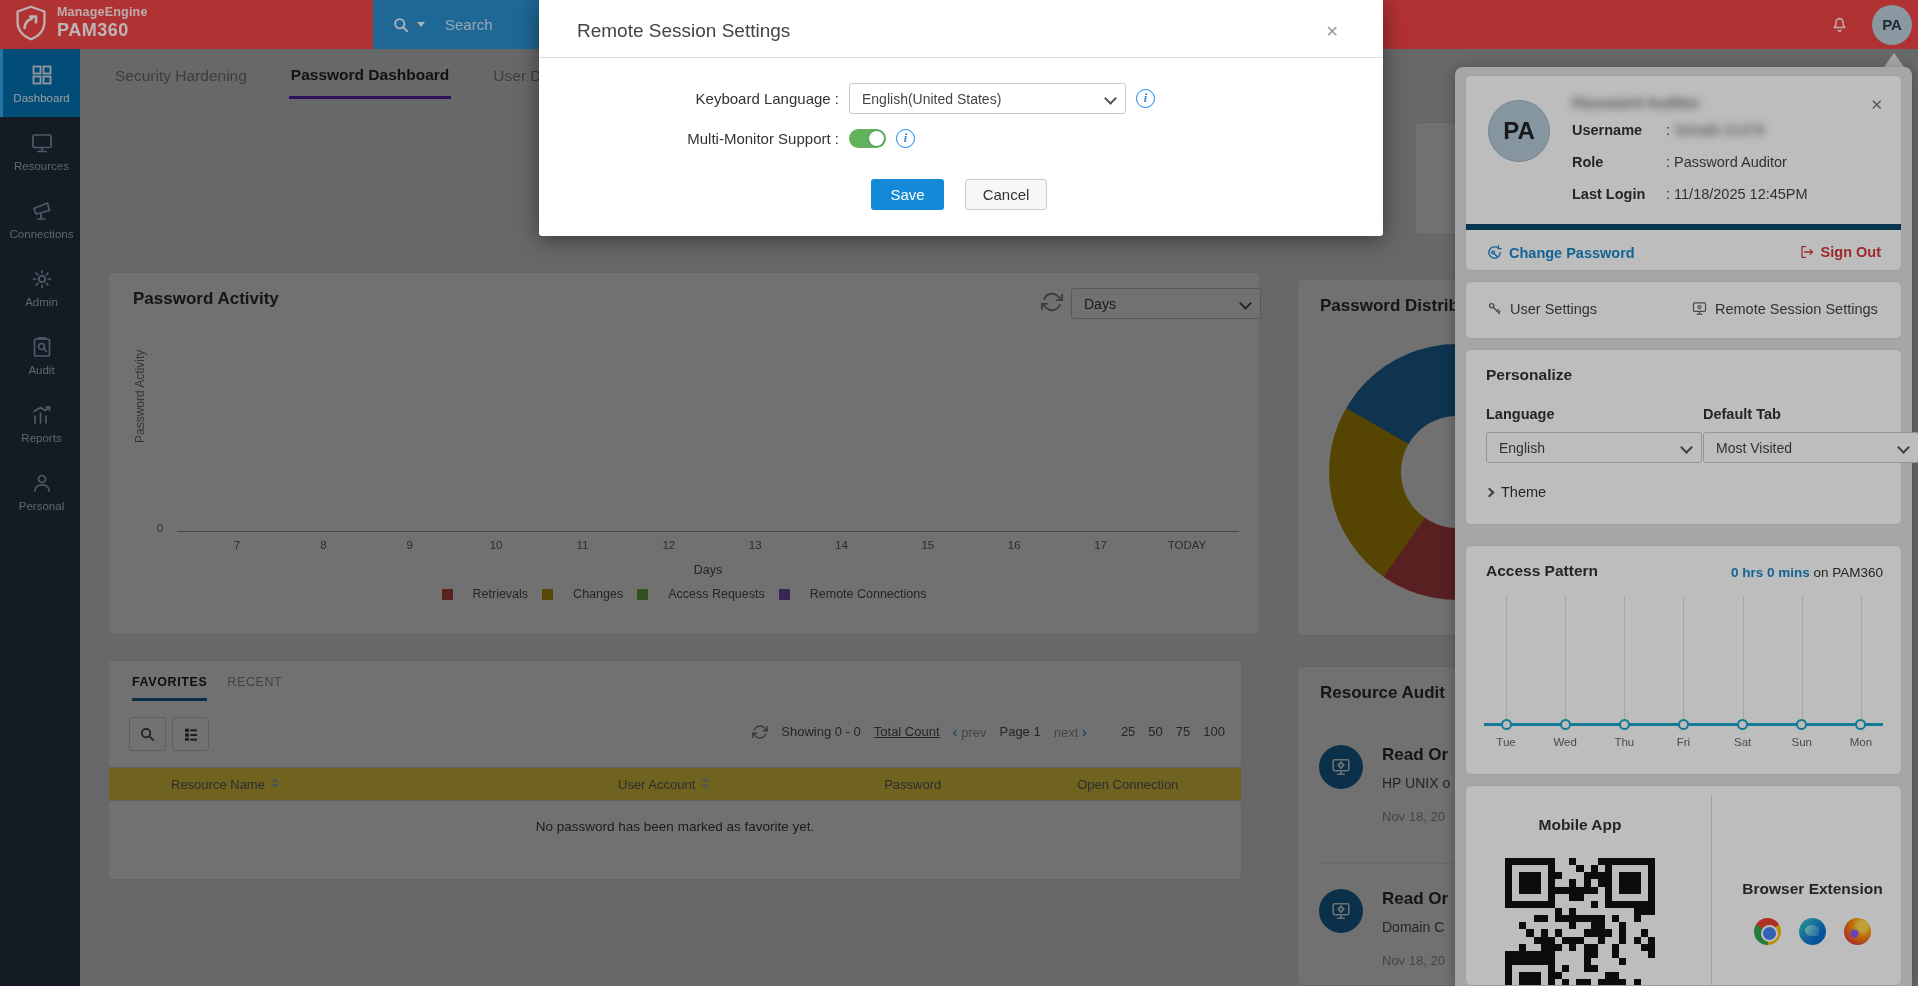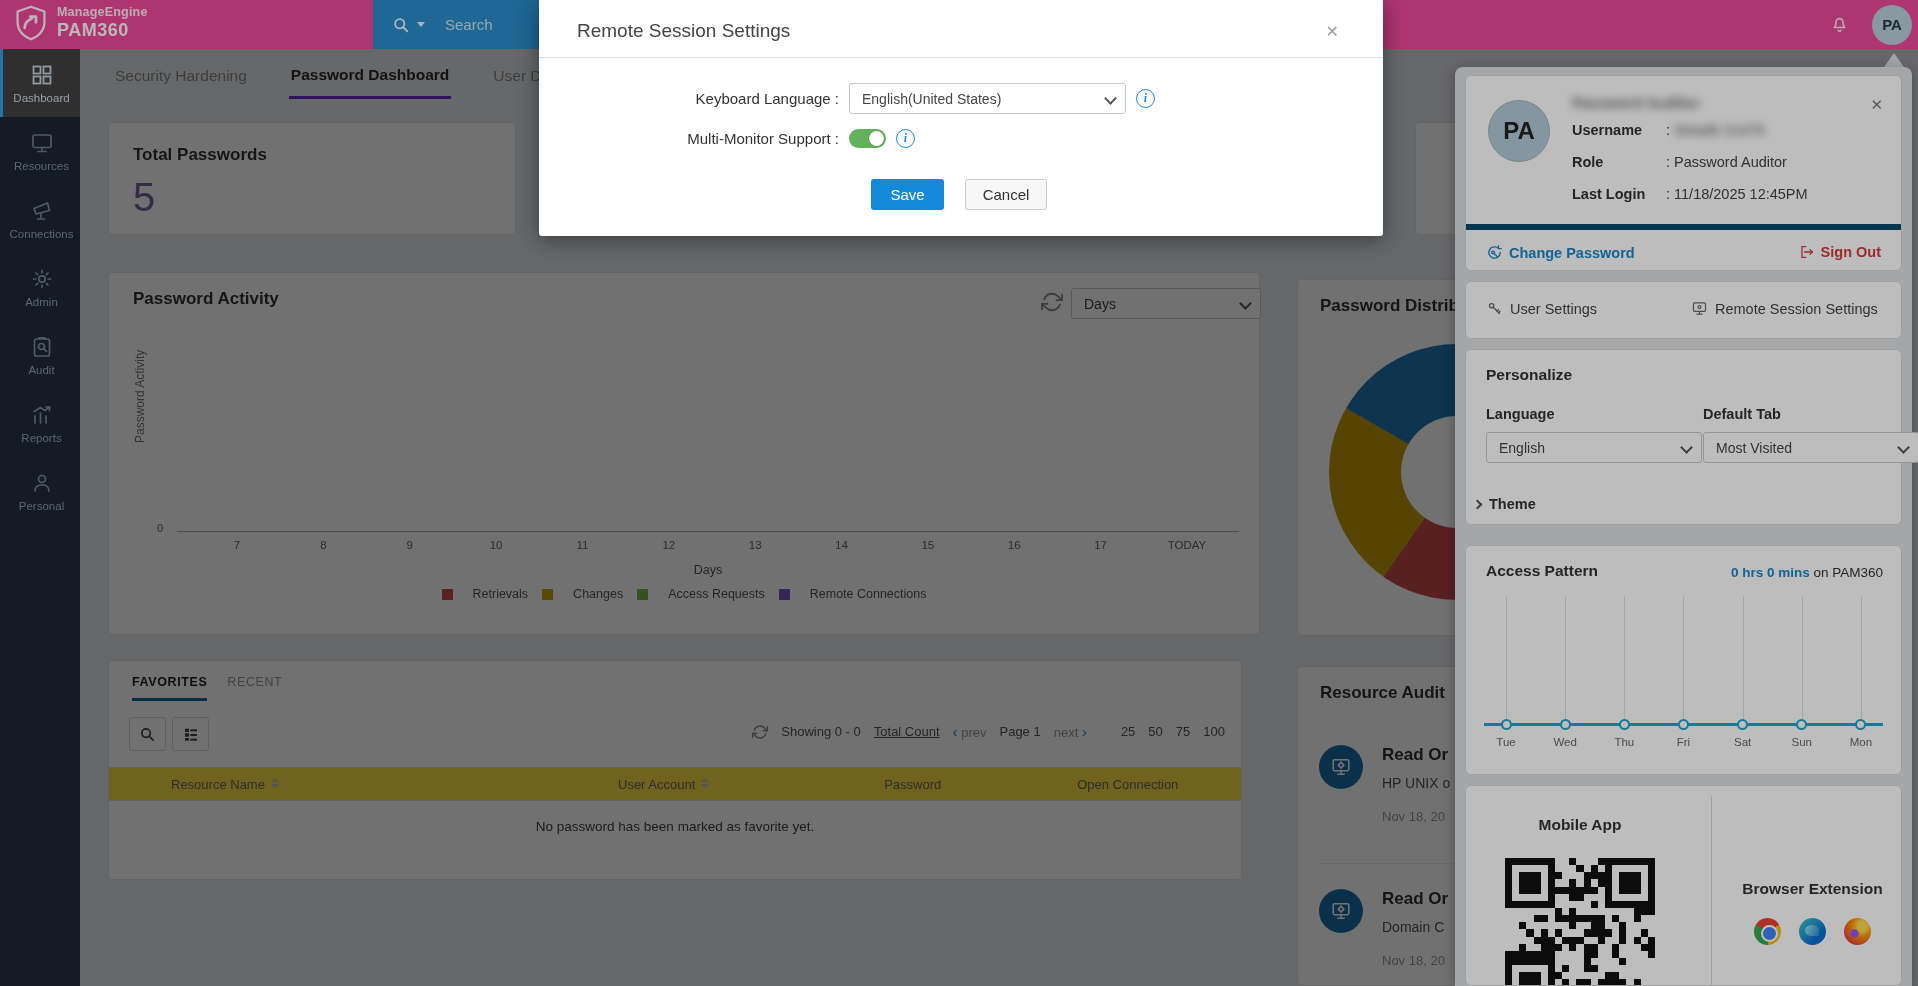--- a/index.html
+++ b/index.html
@@ -1,36 +1,36 @@
 <!DOCTYPE html>
 <html><head>
 <meta charset="utf-8">
 <style>
   * { box-sizing: border-box; margin: 0; padding: 0; }
   body { background:#222; font-family:"Liberation Sans", sans-serif; }
   .app { position:relative; width:1918px; height:986px; overflow:hidden; background:#e9ecef; }
 
   
-  .topbar { position:absolute; left:0; top:0; width:1918px; height:49px; background:#ec4899; z-index:60; }
+  .topbar { position:absolute; left:0; top:0; width:1918px; height:49px; background:#ef4444; z-index:60; }
   .brand { position:absolute; left:14px; top:4px; display:flex; align-items:center; gap:9px; color:#fff; }
   .brand .shield { width:34px; height:38px; }
   .brand-l1 { font-size:12.5px; font-weight:700; color:rgba(255,255,255,.88); letter-spacing:.2px; }
   .brand-l2 { font-size:18px; font-weight:700; color:rgba(255,255,255,.95); letter-spacing:.5px; margin-top:1px; }
   .searchbox { position:absolute; left:373px; top:0; width:560px; height:49px; background:#2a8cc9; display:flex; align-items:center; padding-left:18px; gap:6px; }
   .searchbox .caret-dn { width:0;height:0;border-left:4px solid transparent;border-right:4px solid transparent;border-top:5px solid rgba(255,255,255,.9); margin-right:14px;}
   .search-text { color:rgba(255,255,255,.75); font-size:15px; }
   .top-right { position:absolute; right:6px; top:0; height:49px; display:flex; align-items:center; gap:22px; z-index:61;}
   .avatar-top { width:40px; height:40px; border-radius:50%; background:#b9cdd9; color:#2b3a44; display:flex; align-items:center; justify-content:center; font-weight:700; font-size:15px; }
 
   
   .sidebar { position:absolute; left:0; top:49px; width:80px; height:937px; background:#1b2531; z-index:60; display:flex; flex-direction:column; }
   .side-item { height:68px; display:flex; flex-direction:column; align-items:center; justify-content:center; gap:5px; color:#7f8a96; border-left:3px solid transparent; cursor:pointer; }
   .side-item svg { stroke:#6e7a88; }
   .side-item .slabel { font-size:11.5px; }
-  .side-item.active { background:#404040; border-left-color:#2e9fe0; color:#cfd6dd; }
+  .side-item.active { background:#0369a1; border-left-color:#2e9fe0; color:#cfd6dd; }
   .side-item.active svg { stroke:#c6cdd4; }
 
   
   .content { position:absolute; left:80px; top:49px; width:1838px; height:937px; z-index:1; }
   .card { position:absolute; background:#fff; border:1px solid #e2e2e2; border-radius:4px; }
   .tabs-row { position:absolute; left:33px; top:0; height:51px; display:flex; align-items:center; gap:40px; }
   .tab { font-size:15.5px; color:#8a8a8a; padding:15px 2px 12px; cursor:pointer; }
   .tab.active { color:#2b2b2b; font-weight:700; border-bottom:3px solid #6d28d9; }
 
   .sum-title { position:absolute; left:24px; top:22px; font-size:17px; font-weight:700; color:#333; }
@@ -101,21 +101,21 @@
   .p-row { position:absolute; left:106px; font-size:14.5px; color:#444; }
   .p-row b { display:inline-block; width:94px; color:#333; }
   .p-close { position:absolute; right:18px; top:20px; color:#777; font-size:15px; cursor:pointer; }
   .p-links { position:absolute; left:0; right:0; top:148px; border-top:6px solid #0c4a6e; height:48px; }
   .link-blue { position:absolute; left:20px; top:14px; color:#1a87c8; font-weight:700; font-size:14.5px; display:flex; gap:6px; align-items:center; cursor:pointer; }
   .link-red { position:absolute; right:20px; top:14px; color:#d5393b; font-weight:700; font-size:14.5px; display:flex; gap:6px; align-items:center; cursor:pointer; }
   .p-setting { position:absolute; top:18px; font-size:14.5px; color:#444; display:flex; gap:7px; align-items:center; cursor:pointer; }
   .p-h { position:absolute; left:20px; top:16px; font-size:15.5px; font-weight:700; color:#333; }
   .p-label { position:absolute; top:56px; font-size:14.5px; font-weight:700; color:#333; }
   .p-select { position:absolute; top:82px; width:216px; }
-  .theme-row { position:absolute; left:8px; top:134px; font-size:14.5px; font-weight:700; color:#333; display:flex; align-items:center; gap:8px; cursor:pointer;margin-top:12px; }
+  .theme-row { position:absolute; left:20px; top:134px; font-size:14.5px; font-weight:400; color:#333; display:flex; align-items:center; gap:8px; cursor:pointer; }
   .theme-chev { width:7px;height:7px;border-right:2px solid #555;border-bottom:2px solid #555;transform:rotate(-45deg); }
   .ap-right { position:absolute; right:18px; top:19px; font-size:13.5px; color:#333; }
   .ap-right .t { color:#1c87c9; font-weight:700; }
   .ap-chart { position:absolute; left:18px; right:18px; top:50px; height:160px; display:flex; justify-content:space-between; }
   .ap-col { position:relative; width:44px; display:flex; flex-direction:column; align-items:center; }
   .ap-grid { position:absolute; left:50%; top:0; width:1px; height:128px; background:#e0e0e0; }
   .ap-dot { position:absolute; left:50%; top:122.5px; margin-left:-5.5px; width:11px; height:11px; border:2.5px solid #1ba7cd; background:#fff; border-radius:50%; z-index:2; }
   .ap-lab { position:absolute; top:140px; font-size:11.5px; color:#666; }
   .ap-base { position:absolute; left:18px; right:18px; top:177px; height:2.5px; background:#1ba7cd; }
   .ma-h { position:absolute; left:0; width:228px; text-align:center; top:30px; font-size:15.5px; font-weight:700; color:#333; }
@@ -155,24 +155,20 @@
 
 <div class="app">
 
   <div class="content">
     <div class="tabs-row">
       <div class="tab">Security Hardening</div>
       <div class="tab active">Password Dashboard</div>
       <div class="tab">User Dashboard</div>
     </div>
 
-    <div class="card" style="left:28px;top:73px;width:408px;height:113px;">
-      <div class="sum-title">Total Passwords</div>
-      <div class="sum-value">5</div>
-    </div>
 
     <div class="card" style="left:1335px;top:73px;width:400px;height:113px;"></div>
 
     <div class="card" style="left:28px;top:223px;width:1152px;height:363px;">
       <div class="pa-title">Password Activity</div>
       <span class="pa-refresh">
         <svg class="i" width="22" height="22" viewBox="0 0 24 24" fill="none" stroke="currentColor" stroke-width="2" stroke-linecap="round" stroke-linejoin="round">
             <polyline points="23 4 23 10 17 10"></polyline>
             <polyline points="1 20 1 14 7 14"></polyline>
             <path d="M3.5 9a9 9 0 0 1 14.8-3.4L23 10M1 14l4.7 4.4A9 9 0 0 0 20.5 15"></path>

